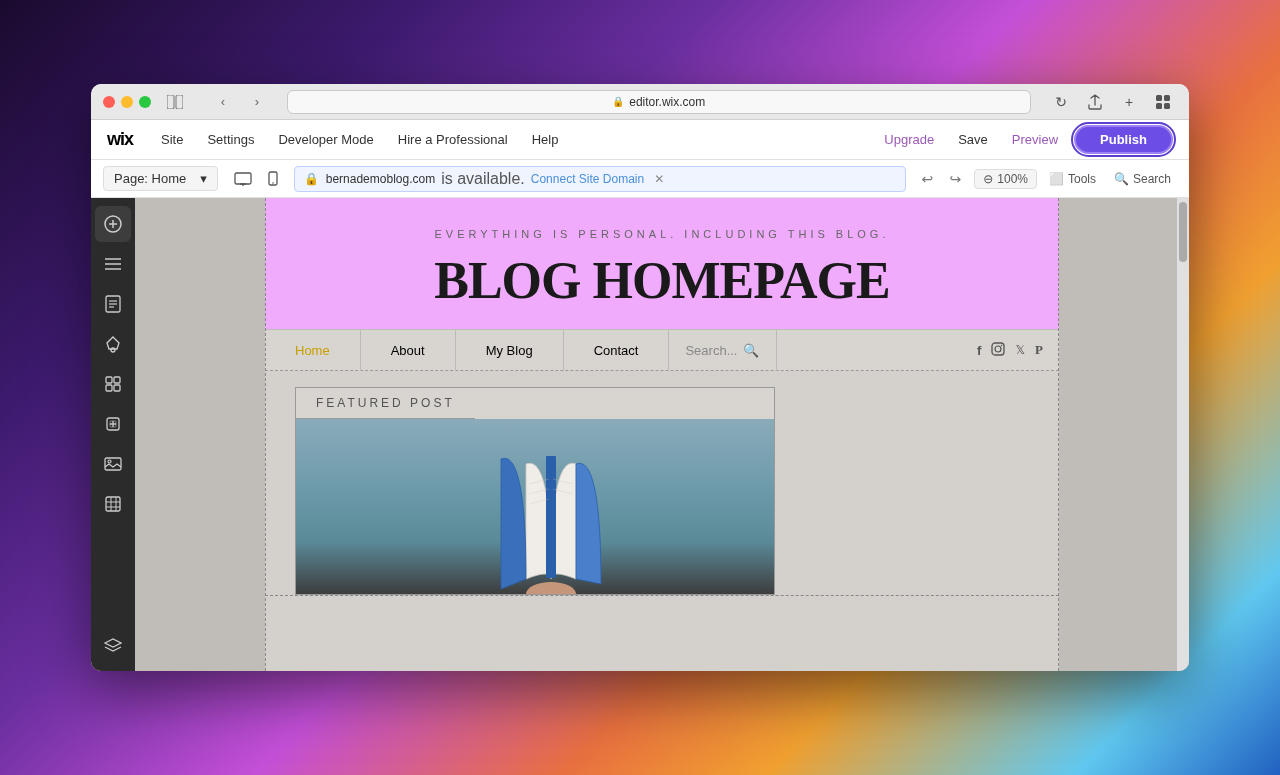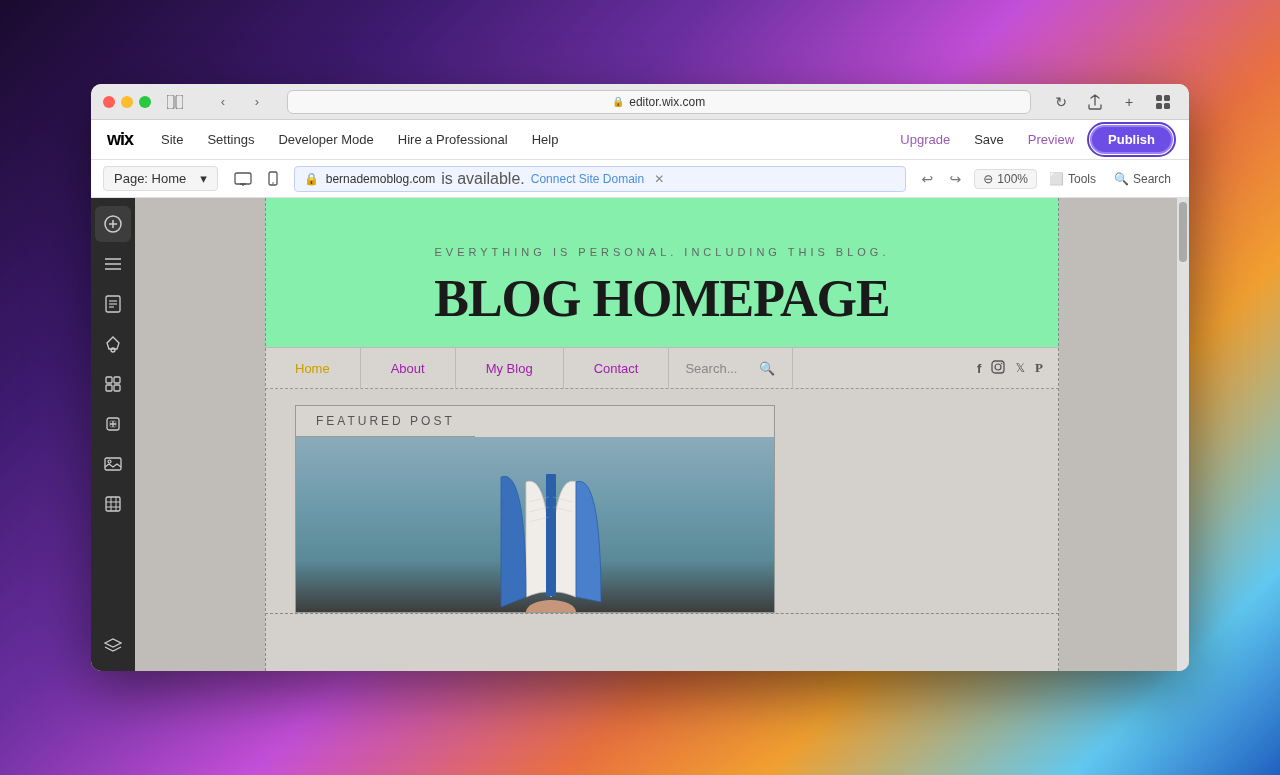--- a/index.html
+++ b/index.html
@@ -184,21 +184,21 @@
       color: #9b59b6;
       cursor: pointer;
       padding: 0 8px;
     }
 
     .wix-publish-btn {
       background: #6c4de6;
       color: #fff;
       border: 2px solid #9b7ff5;
       border-radius: 20px;
-      padding: 5px 16px;
+      padding: 5px 24px;
       font-size: 13px;
       font-weight: 600;
       cursor: pointer;
       outline: 2px solid #5b3fcc;
       outline-offset: 1px;
     }
 
     
     .page-toolbar {
       background: #fff;
@@ -361,22 +361,22 @@
     .sidebar-btn.active { background: #3d3d3d; color: #fff; }
 
     
     .right-scrollbar {
       width: 12px;
       background: #e0e0e0;
     }
 
     
     .blog-header {
-      background: #86efac;
-      padding: 48px 40px 20px;
+      background: #f0abfc;
+      padding: 30px 40px 20px;
       text-align: center;
       position: relative;
     }
 
     .blog-tagline {
       font-size: 11px;
       letter-spacing: 4px;
       color: #666;
       font-weight: 400;
       margin-bottom: 12px;
@@ -409,36 +409,36 @@
       align-items: center;
       flex: 1;
     }
 
     .nav-item {
       padding: 0 30px;
       height: 42px;
       display: flex;
       align-items: center;
       font-size: 13px;
-      color: #a21caf;
+      color: #000000;
       border-right: 1px solid #bbb;
       cursor: pointer;
     }
 
     .nav-item.active {
       color: #c8a000;
     }
 
     .nav-search {
       display: flex;
       align-items: center;
       padding: 0 16px;
       height: 42px;
       border-right: 1px solid #bbb;
-      gap: 22px;
+      gap: 6px;
       font-size: 13px;
       color: #888;
     }
 
     .nav-social {
       display: flex;
       align-items: center;
       padding: 0 16px;
       gap: 10px;
       height: 42px;

